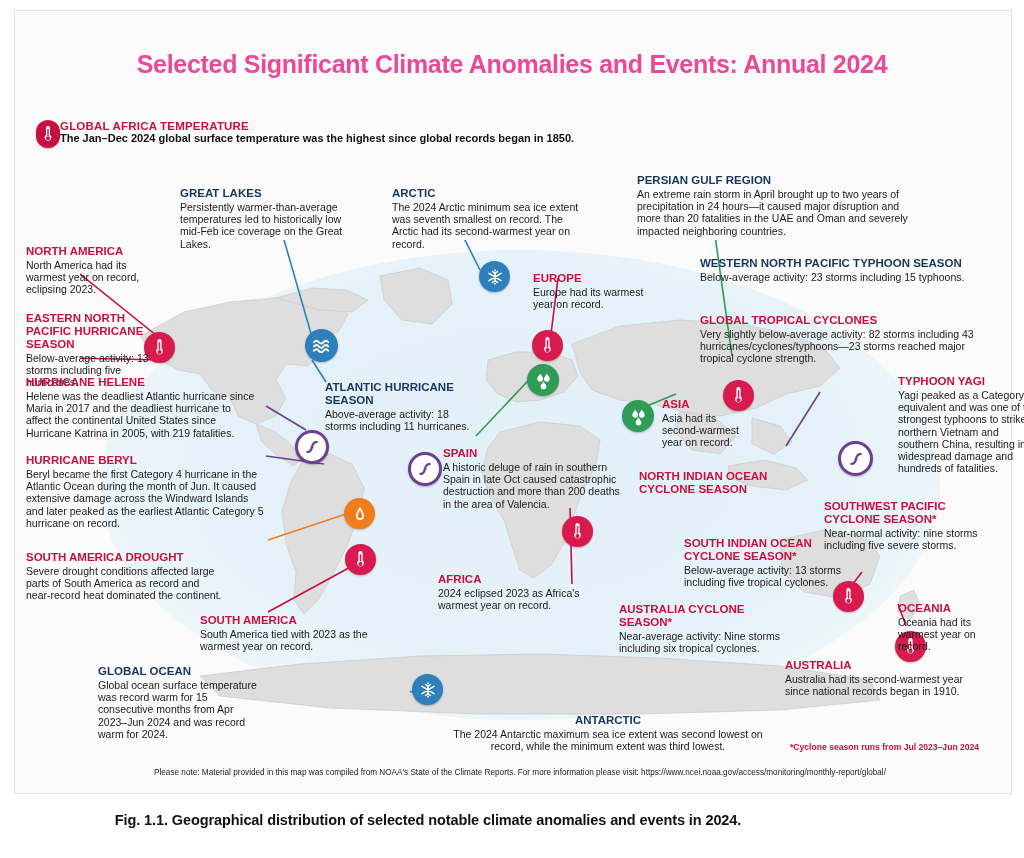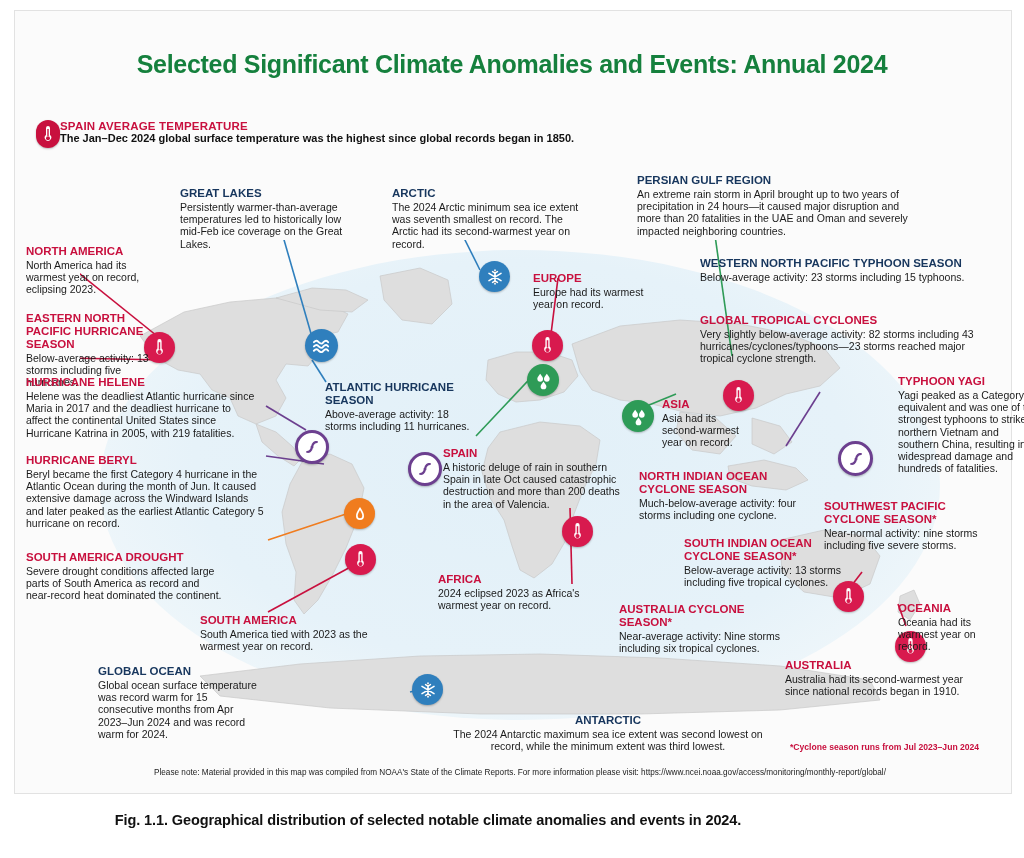--- a/index.html
+++ b/index.html
@@ -27,21 +27,21 @@
     width: 996px;
     height: 782px;
     background: #fbfbfb;
     border: 1px solid #e2e2e2;
   }
   .main-title {
     position: absolute;
     left: 0; top: 50px;
     width: 1024px;
     text-align: center;
-    color: #15803d;
+    color: #ec4899;
     font-size: 25px;
     font-weight: bold;
     letter-spacing: -0.3px;
   }
   
   .map-wrap {
     position: absolute;
     left: 80px; top: 240px;
     width: 880px;
     height: 500px;
@@ -332,21 +332,21 @@
   <div class="badge" style="left:412px; top:674px; width:31px; height:31px; background:#2f7fbd;">
     <svg width="18" height="18" viewBox="0 0 18 18">
         <g stroke="#fff" stroke-width="1.6" stroke-linecap="round">
           <path d="M9 2 v14 M3 5.4 L15 12.6 M15 5.4 L3 12.6"></path>
           <path d="M6.6 3.6 L9 5 L11.4 3.6 M6.6 14.4 L9 13 L11.4 14.4"></path>
         </g>
       </svg>
   </div>
 
   <div class="gat">
-    <div class="hd">SPAIN AVERAGE TEMPERATURE</div>
+    <div class="hd">GLOBAL AFRICA TEMPERATURE</div>
     <div class="bd">The Jan–Dec 2024 global surface temperature was the highest since global records began in 1850.</div>
   </div>
 
   <div class="callout red" style="left:26px; top:245px; width:130px;">
     <div class="hd">NORTH AMERICA</div>
     <div class="bd">North America had its warmest year on record, eclipsing 2023.</div>
   </div>
 
   <div class="callout red" style="left:26px; top:312px; width:140px;">
     <div class="hd">EASTERN NORTH PACIFIC HURRICANE SEASON</div>
@@ -428,21 +428,20 @@
     <div class="bd">Very slightly below-average activity: 82 storms including 43 hurricanes/cyclones/typhoons—23 storms reached major tropical cyclone strength.</div>
   </div>
 
   <div class="callout red" style="left:662px; top:398px; width:86px;">
     <div class="hd">ASIA</div>
     <div class="bd">Asia had its second-warmest year on record.</div>
   </div>
 
   <div class="callout red" style="left:639px; top:470px; width:170px;">
     <div class="hd">NORTH INDIAN OCEAN CYCLONE SEASON</div>
-    <div class="bd">Much-below-average activity: four storms including one cyclone.</div>
   </div>
 
   <div class="callout red" style="left:636px; top:537px; width:170px;margin-left:48px;">
     <div class="hd">SOUTH INDIAN OCEAN CYCLONE SEASON*</div>
     <div class="bd">Below-average activity: 13 storms including five tropical cyclones.</div>
   </div>
 
   <div class="callout red" style="left:619px; top:603px; width:170px;">
     <div class="hd">AUSTRALIA CYCLONE SEASON*</div>
     <div class="bd">Near-average activity: Nine storms including six tropical cyclones.</div>

